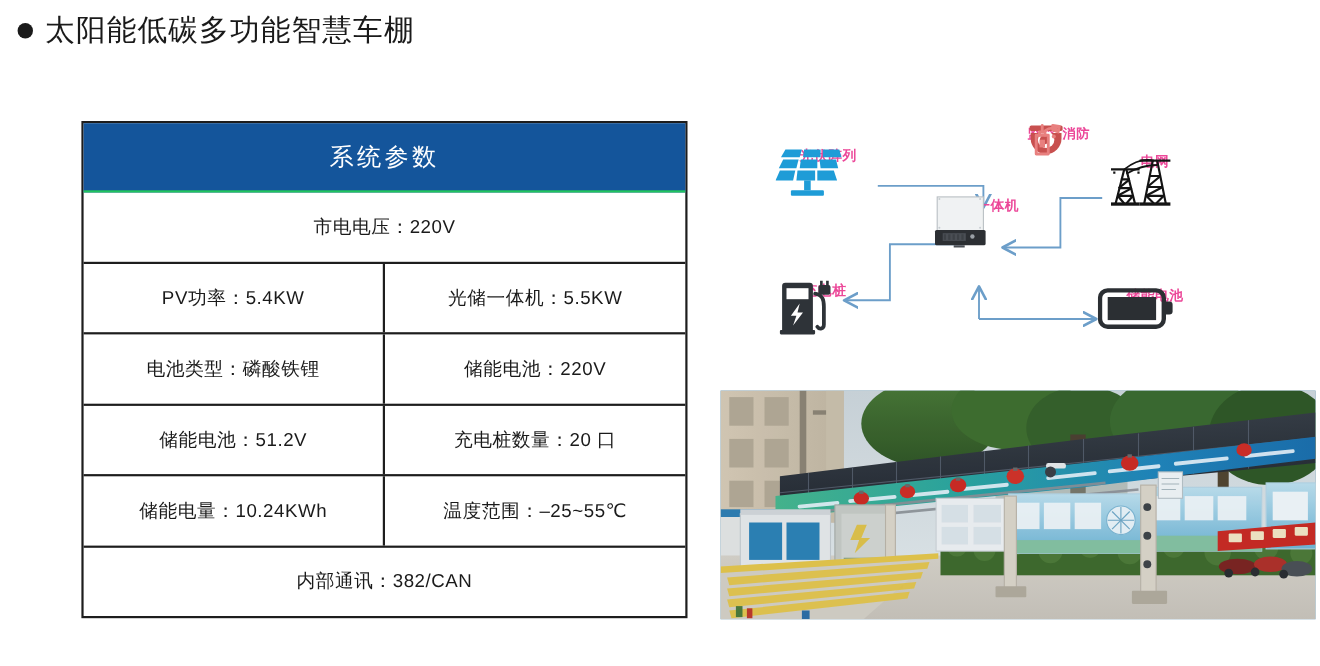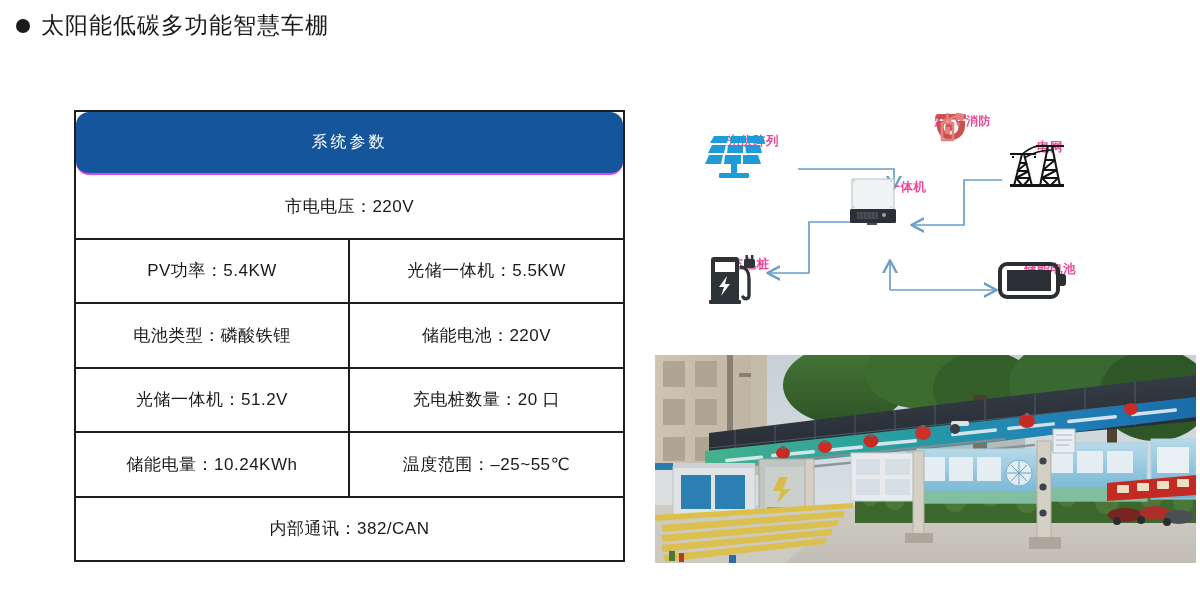--- a/index.html
+++ b/index.html
@@ -14,40 +14,39 @@
   
   .title-row {
     position: absolute; left: 16px; top: 14px;
     display: flex; align-items: center; gap: 11px;
   }
   .bullet {
     width: 14px; height: 14px; border-radius: 50%;
     background: #1a1a1a; flex: 0 0 auto;
   }
   .title-text {
-    font-size: 23px; color: #1a1a1a; letter-spacing: 1px;
+    font-size: 27px; color: #1a1a1a; letter-spacing: 1px;
     font-weight: 400; line-height: 1;
   }
 
   
   .spec-table {
     position: absolute; left: 74px; top: 110px;
     width: 551px; height: 452px;
     border: 2px solid #1d1d1d;
     display: flex; flex-direction: column;
     background: #fff;
   }
   .spec-header {
     flex: 0 0 63px;
     background: #14559b;
     color: #ffffff;
     display: flex; align-items: center; justify-content: center;
-    font-size: 16px; letter-spacing: 3px;
-    border-bottom: 2px solid #d946ef;
-    border-radius: 13px;
+    font-size: 22px; letter-spacing: 3px;
+    border-bottom: 2px solid #22c55e;
   }
   .spec-body { flex: 1 1 auto; display: flex; flex-direction: column; }
   .spec-row {
     flex: 1 1 0; display: flex;
     border-bottom: 2px solid #1d1d1d;
   }
   .spec-row.last { border-bottom: none; }
   .spec-cell {
     display: flex; align-items: center; justify-content: center;
     font-size: 17px; color: #1a1a1a; letter-spacing: 0.5px;
@@ -121,21 +120,21 @@
         <div class="spec-cell left">PV功率：5.4KW</div>
         <div class="spec-cell right">光储一体机：5.5KW</div>
       </div>
 
       <div class="spec-row">
         <div class="spec-cell left">电池类型：磷酸铁锂</div>
         <div class="spec-cell right">储能电池：220V</div>
       </div>
 
       <div class="spec-row">
-        <div class="spec-cell left">光储一体机：51.2V</div>
+        <div class="spec-cell left">储能电池：51.2V</div>
         <div class="spec-cell right">充电桩数量：20 口</div>
       </div>
 
       <div class="spec-row">
         <div class="spec-cell left">储能电量：10.24KWh</div>
         <div class="spec-cell right">温度范围：–25~55℃</div>
       </div>
 
       <div class="spec-row last">
         <div class="spec-cell full">内部通讯：382/CAN</div>

